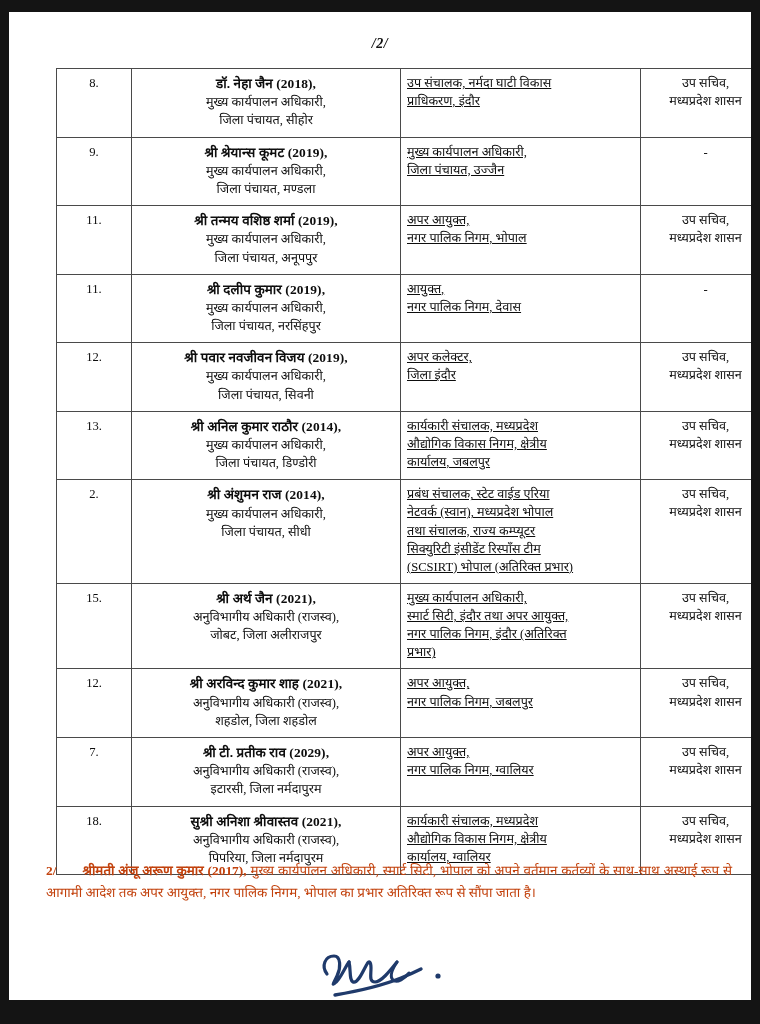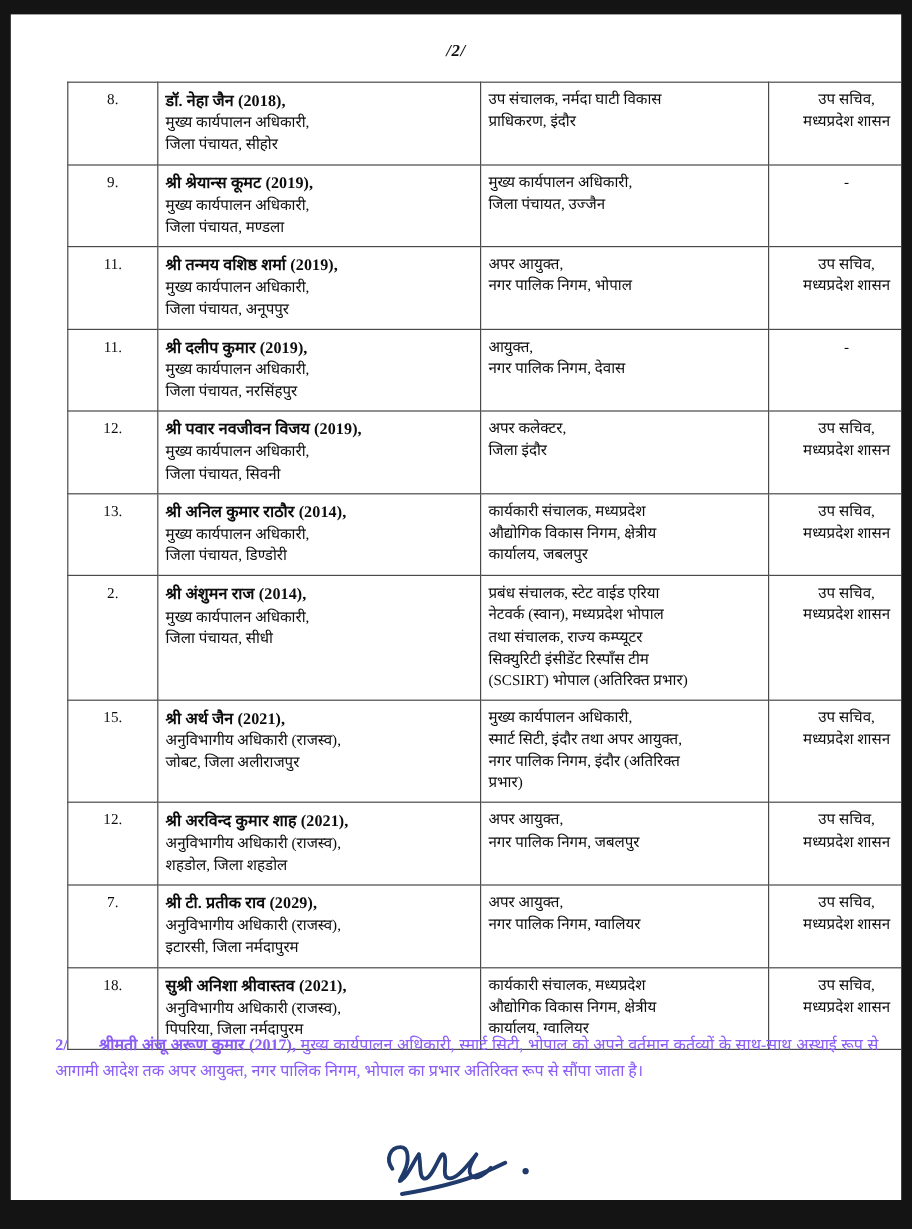--- a/index.html
+++ b/index.html
@@ -59,22 +59,22 @@
     font-size: 12.6px;
     line-height: 1.44;
     font-family: "Liberation Serif", "DejaVu Serif", serif;
   }
   td.c-sl {
     width: 62px;
     text-align: center;
     padding-top: 6px;
     font-size: 13px;
   }
-  td.c-name { width: 256px; }
-  td.c-post { width: 227px; text-align: justify; }
+  td.c-name { width: 256px; text-align: center; }
+  td.c-post { width: 227px; text-align: justify; text-decoration: underline; }
   td.c-desig {
     width: 117px;
     text-align: center;
     padding-top: 6px;
   }
   .nm-bold {
     font-weight: bold;
     display: block;
     font-size: 13.4px;
     letter-spacing: 0.1px;
@@ -86,21 +86,21 @@
 
   
   .para {
     position: absolute;
     left: 37px;
     top: 848px;
     width: 686px;
     font-family: "Liberation Serif", "DejaVu Serif", serif;
     font-size: 13.4px;
     line-height: 1.62;
-    color: #8b5cf6;
+    color: #c2410c;
     text-align: justify;
   }
   .para .pnum {
     font-weight: bold;
     margin-right: 26px;
   }
   .para .pname { font-weight: bold; }
 
   
   .signature {

